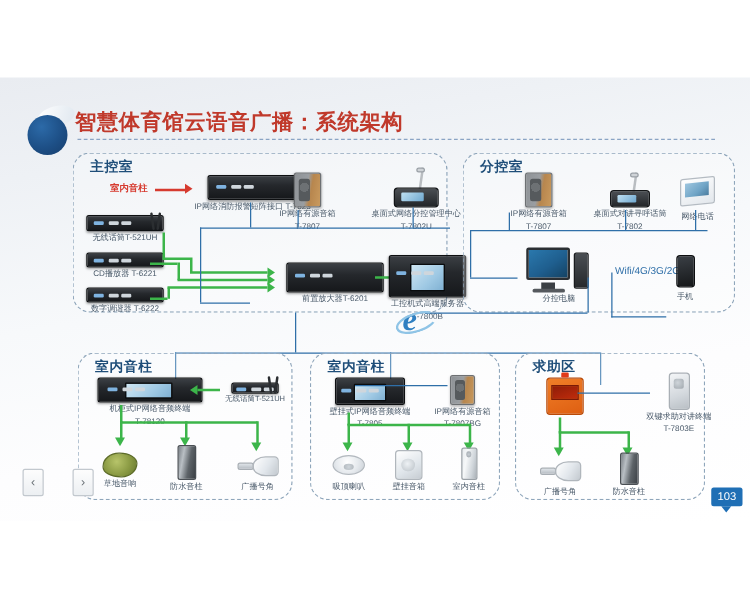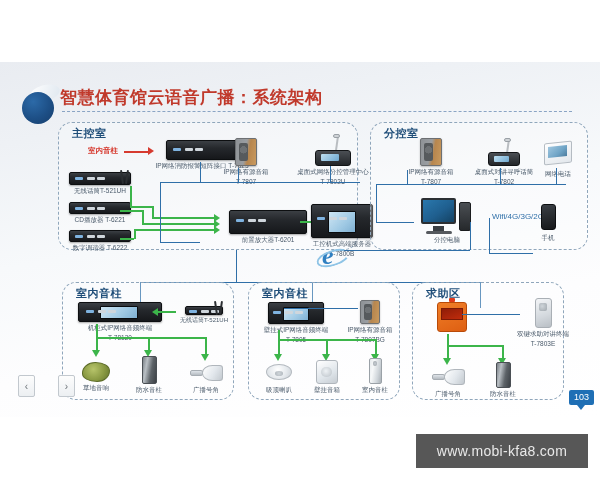--- a/index.html
+++ b/index.html
@@ -633,15 +633,14 @@
       <div class="cap">防水音柱</div>
     </div>
 
     <div class="navbtn" style="left:18px; top:313px;">‹</div>
     <div class="navbtn" style="left:58px; top:313px;">›</div>
 
     <div class="pagebadge">103</div>
 
   </div>
 
-  <div class="footer">www.mobi-kfa8.com</div>
 
 </div>
 
 </body></html>

